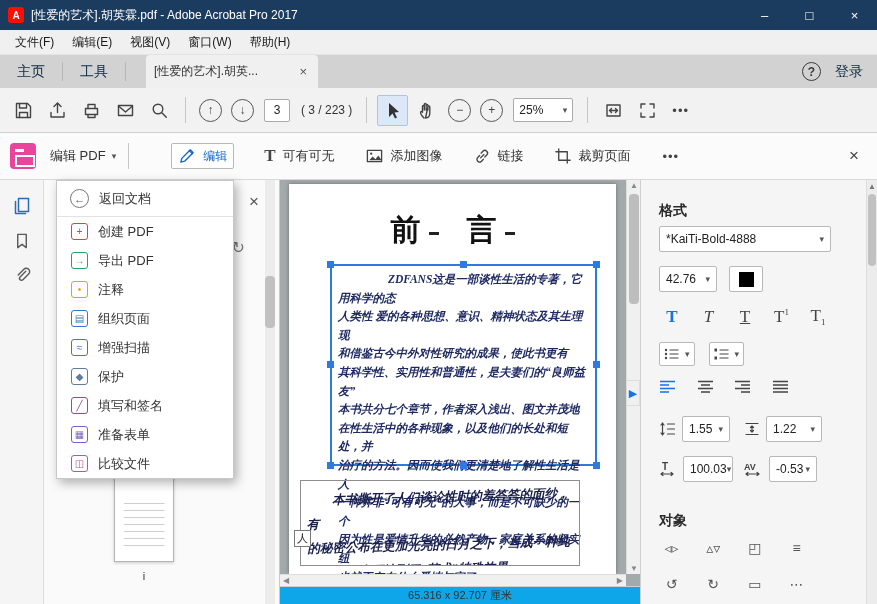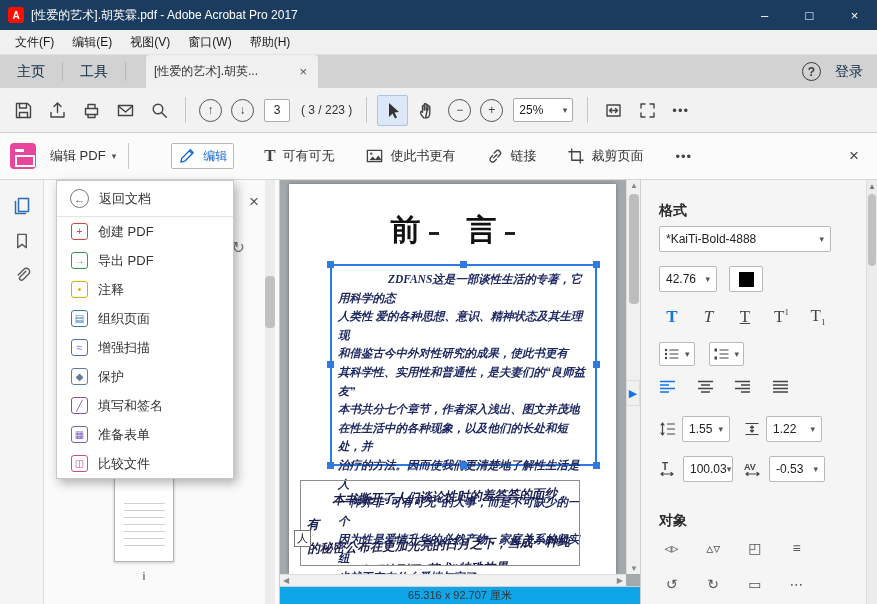--- a/index.html
+++ b/index.html
@@ -247,21 +247,21 @@
     <span class="etb-group">
       <span class="etb-tt">T</span>
       <span>可有可无</span>
     </span>
     <span class="etb-group">
       <svg width="19" height="18" viewBox="0 0 20 19">
           <rect x="2.5" y="3.5" width="15" height="12"></rect>
           <circle cx="6.5" cy="7" r="1.2" fill="#444" stroke="none"></circle>
           <path d="M4.5 14l3.5-4 3 3 3-4 3.5 5z" fill="#444" stroke="none"></path>
         </svg>
-      <span>使此书更有</span>
+      <span>添加图像</span>
     </span>
     <span class="etb-group">
       <svg width="18" height="18" viewBox="0 0 19 19">
           <path d="M8 11.5L11.5 8"></path>
           <path d="M7 9l-2 2a2.8 2.8 0 004 4l2-2"></path>
           <path d="M12.5 10.5l2-2a2.8 2.8 0 00-4-4l-2 2"></path>
         </svg>
       <span>链接</span>
     </span>
     <span class="etb-group">
@@ -448,21 +448,21 @@
         <span class="sel" style="width:50px">
           <span>100.03</span>
           <span class="caret">▾</span>
         </span>
         <span class="sp-ic" style="margin-left:10px">
           <svg width="20" height="16">
               <text x="1" y="9" font-size="9" fill="#444" stroke="none" font-weight="bold">AV</text>
               <path d="M3 13h13M3 13l2-1.5M3 13l2 1.5M16 13l-2-1.5M16 13l-2 1.5"></path>
             </svg>
         </span>
-        <span class="sel" style="width:56px">
+        <span class="sel" style="width:48px">
           <span>-0.53</span>
           <span class="caret">▾</span>
         </span>
       </div>
 
       <div class="rp-head" style="top:332px">对象</div>
 
       <div class="rp-row" style="top:356px; width:150px; justify-content:space-between;">
         <span class="obj-btn">◃▹</span>
         <span class="obj-btn">▵▿</span>

